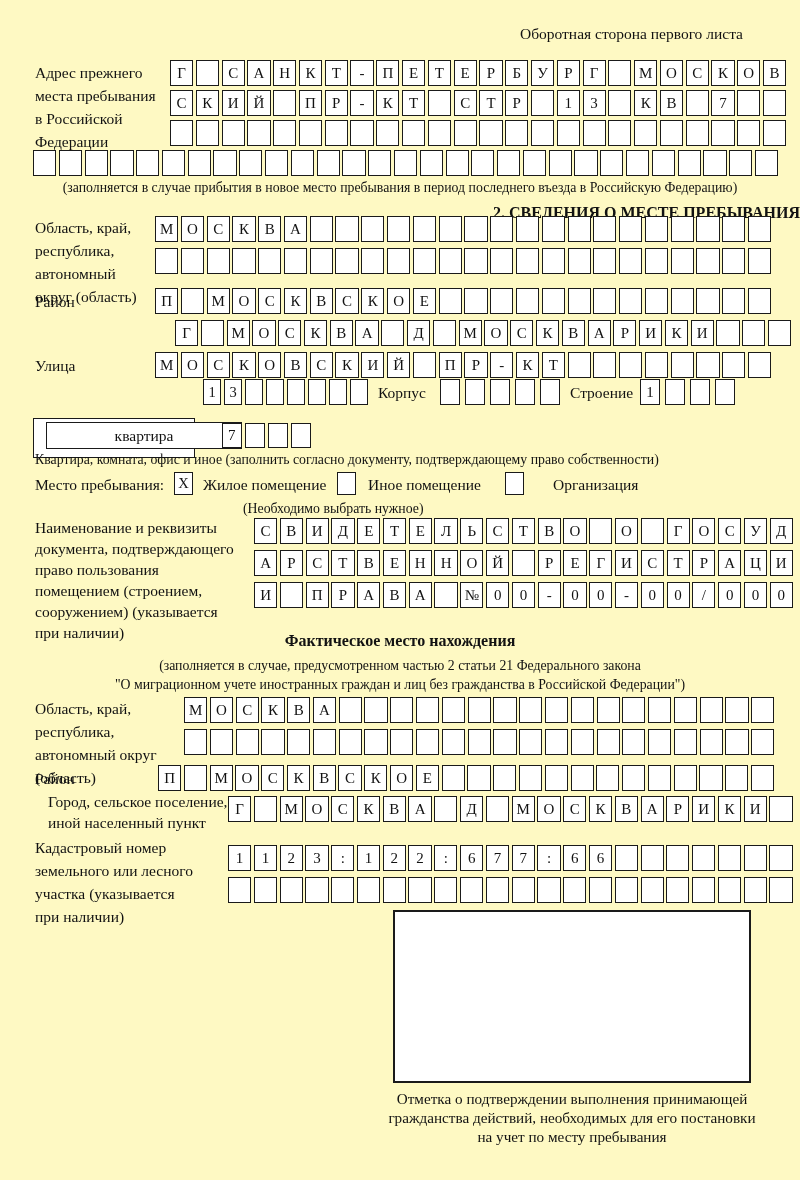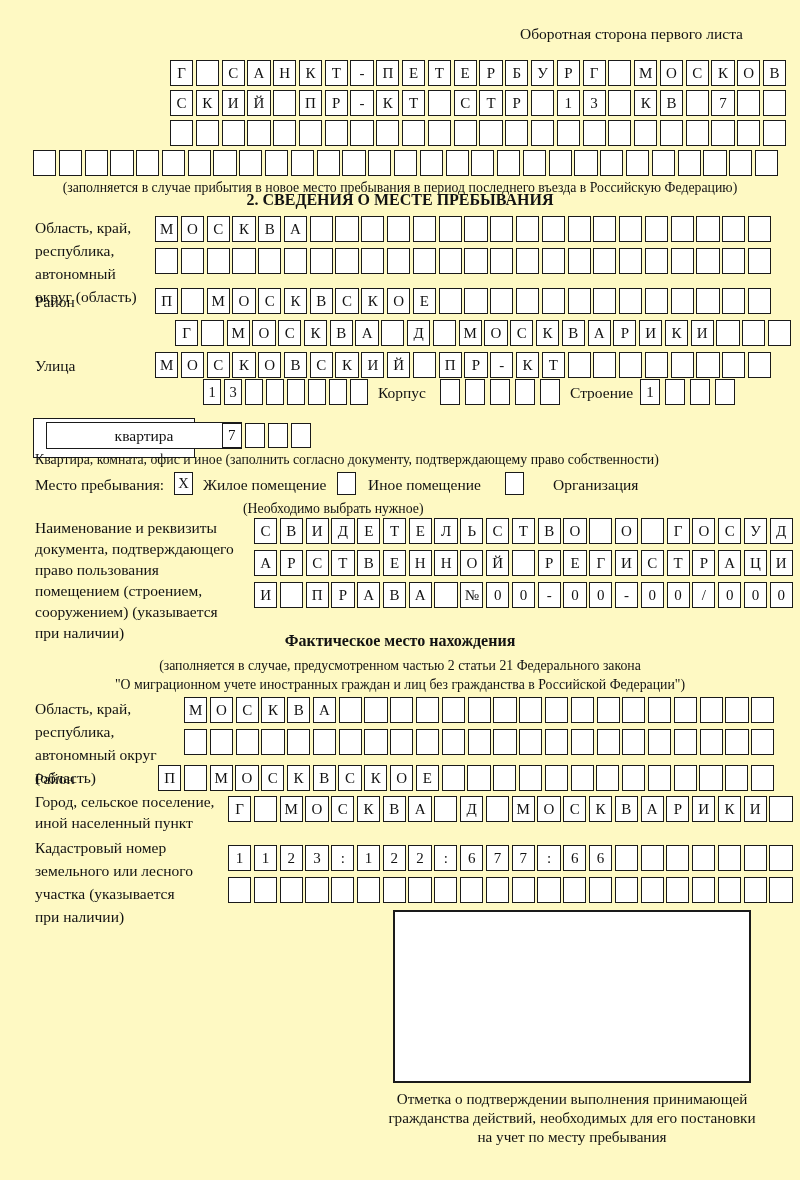--- a/index.html
+++ b/index.html
@@ -42,20 +42,26 @@
   }
   .stampcap{font-size:15.2px;line-height:19.2px;text-align:center;white-space:nowrap;}
 </style>
 </head>
 <body>
 
 <div class="sheet">
 
   <div class="abs label" style="top:22px;right:57px;">Оборотная сторона первого листа</div>
 
+  <div class="abs" style="left:35px;top:61px;">
+    <div class="label">Адрес прежнего</div>
+    <div class="label">места пребывания</div>
+    <div class="label">в Российской</div>
+    <div class="label">Федерации</div>
+  </div>
   <div class="cellrow" style="left:170px;top:60px;">
       <span class="cell">Г</span>
       <span class="cell"></span>
       <span class="cell">С</span>
       <span class="cell">А</span>
       <span class="cell">Н</span>
       <span class="cell">К</span>
       <span class="cell">Т</span>
       <span class="cell">-</span>
       <span class="cell">П</span>
@@ -153,21 +159,21 @@
       <span class="cell"></span>
       <span class="cell"></span>
       <span class="cell"></span>
       <span class="cell"></span>
       <span class="cell"></span>
       <span class="cell"></span>
       <span class="cell"></span>
     </div>
   <div class="abs caption center" style="top:180px;">(заполняется в случае прибытия в новое место пребывания в период последнего въезда в Российскую Федерацию)</div>
 
-  <div class="abs title center" style="top:191px;">2. СВЕДЕНИЯ О МЕСТЕ ПРЕБЫВАНИЯ</div>
+  <div class="abs title center" style="top:204px;text-align:right;">2. СВЕДЕНИЯ О МЕСТЕ ПРЕБЫВАНИЯ</div>
 
   <div class="abs" style="left:35px;top:216px;">
     <div class="label">Область, край,</div>
     <div class="label">республика,</div>
     <div class="label">автономный</div>
     <div class="label">округ (область)</div>
   </div>
   <div class="cellrow" style="left:155px;top:216px;">
       <span class="cell">М</span>
       <span class="cell">О</span>
@@ -509,21 +515,21 @@
       <span class="cell"></span>
       <span class="cell"></span>
       <span class="cell"></span>
       <span class="cell"></span>
       <span class="cell"></span>
       <span class="cell"></span>
       <span class="cell"></span>
       <span class="cell"></span>
     </div>
 
-  <div class="abs" style="left:35px;top:791px;">
+  <div class="abs" style="left:48px;top:791px;">
     <div class="label tight">Город, сельское поселение,</div>
     <div class="label tight">иной населенный пункт</div>
   </div>
   <div class="cellrow" style="left:228px;top:796px;">
       <span class="cell">Г</span>
       <span class="cell"></span>
       <span class="cell">М</span>
       <span class="cell">О</span>
       <span class="cell">С</span>
       <span class="cell">К</span>

